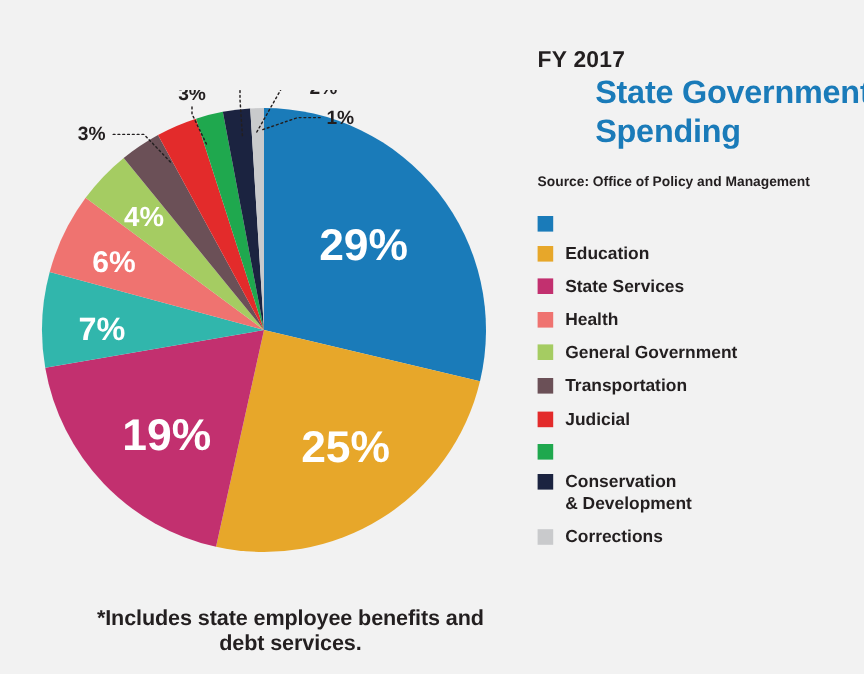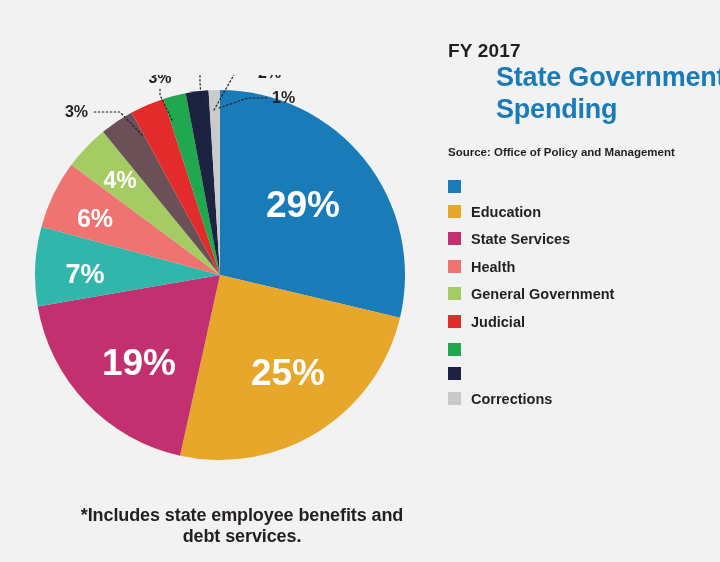--- a/index.html
+++ b/index.html
@@ -193,28 +193,34 @@
       </div>
       <div class="legend-item">
         <span class="legend-swatch" style="background:#ef7370"></span>
         <span class="legend-label">Health</span>
       </div>
       <div class="legend-item">
         <span class="legend-swatch" style="background:#a5cc62"></span>
         <span class="legend-label">General Government</span>
       </div>
       <div class="legend-item">
+        <span class="legend-swatch" style="background:#6b5057"></span>
+        <span class="legend-label">Transportation</span>
+      </div>
+      <div class="legend-item">
         <span class="legend-swatch" style="background:#e32b2b"></span>
         <span class="legend-label">Judicial</span>
       </div>
       <div class="legend-item">
         <span class="legend-swatch" style="background:#1fa84e"></span>
       </div>
       <div class="legend-item">
         <span class="legend-swatch" style="background:#1b2340"></span>
+        <span class="legend-label">Conservation
+&amp; Development</span>
       </div>
       <div class="legend-item">
         <span class="legend-swatch" style="background:#c9cacc"></span>
         <span class="legend-label">Corrections</span>
       </div>
     </div>
   </div>
 </div>
 
 </body></html>

